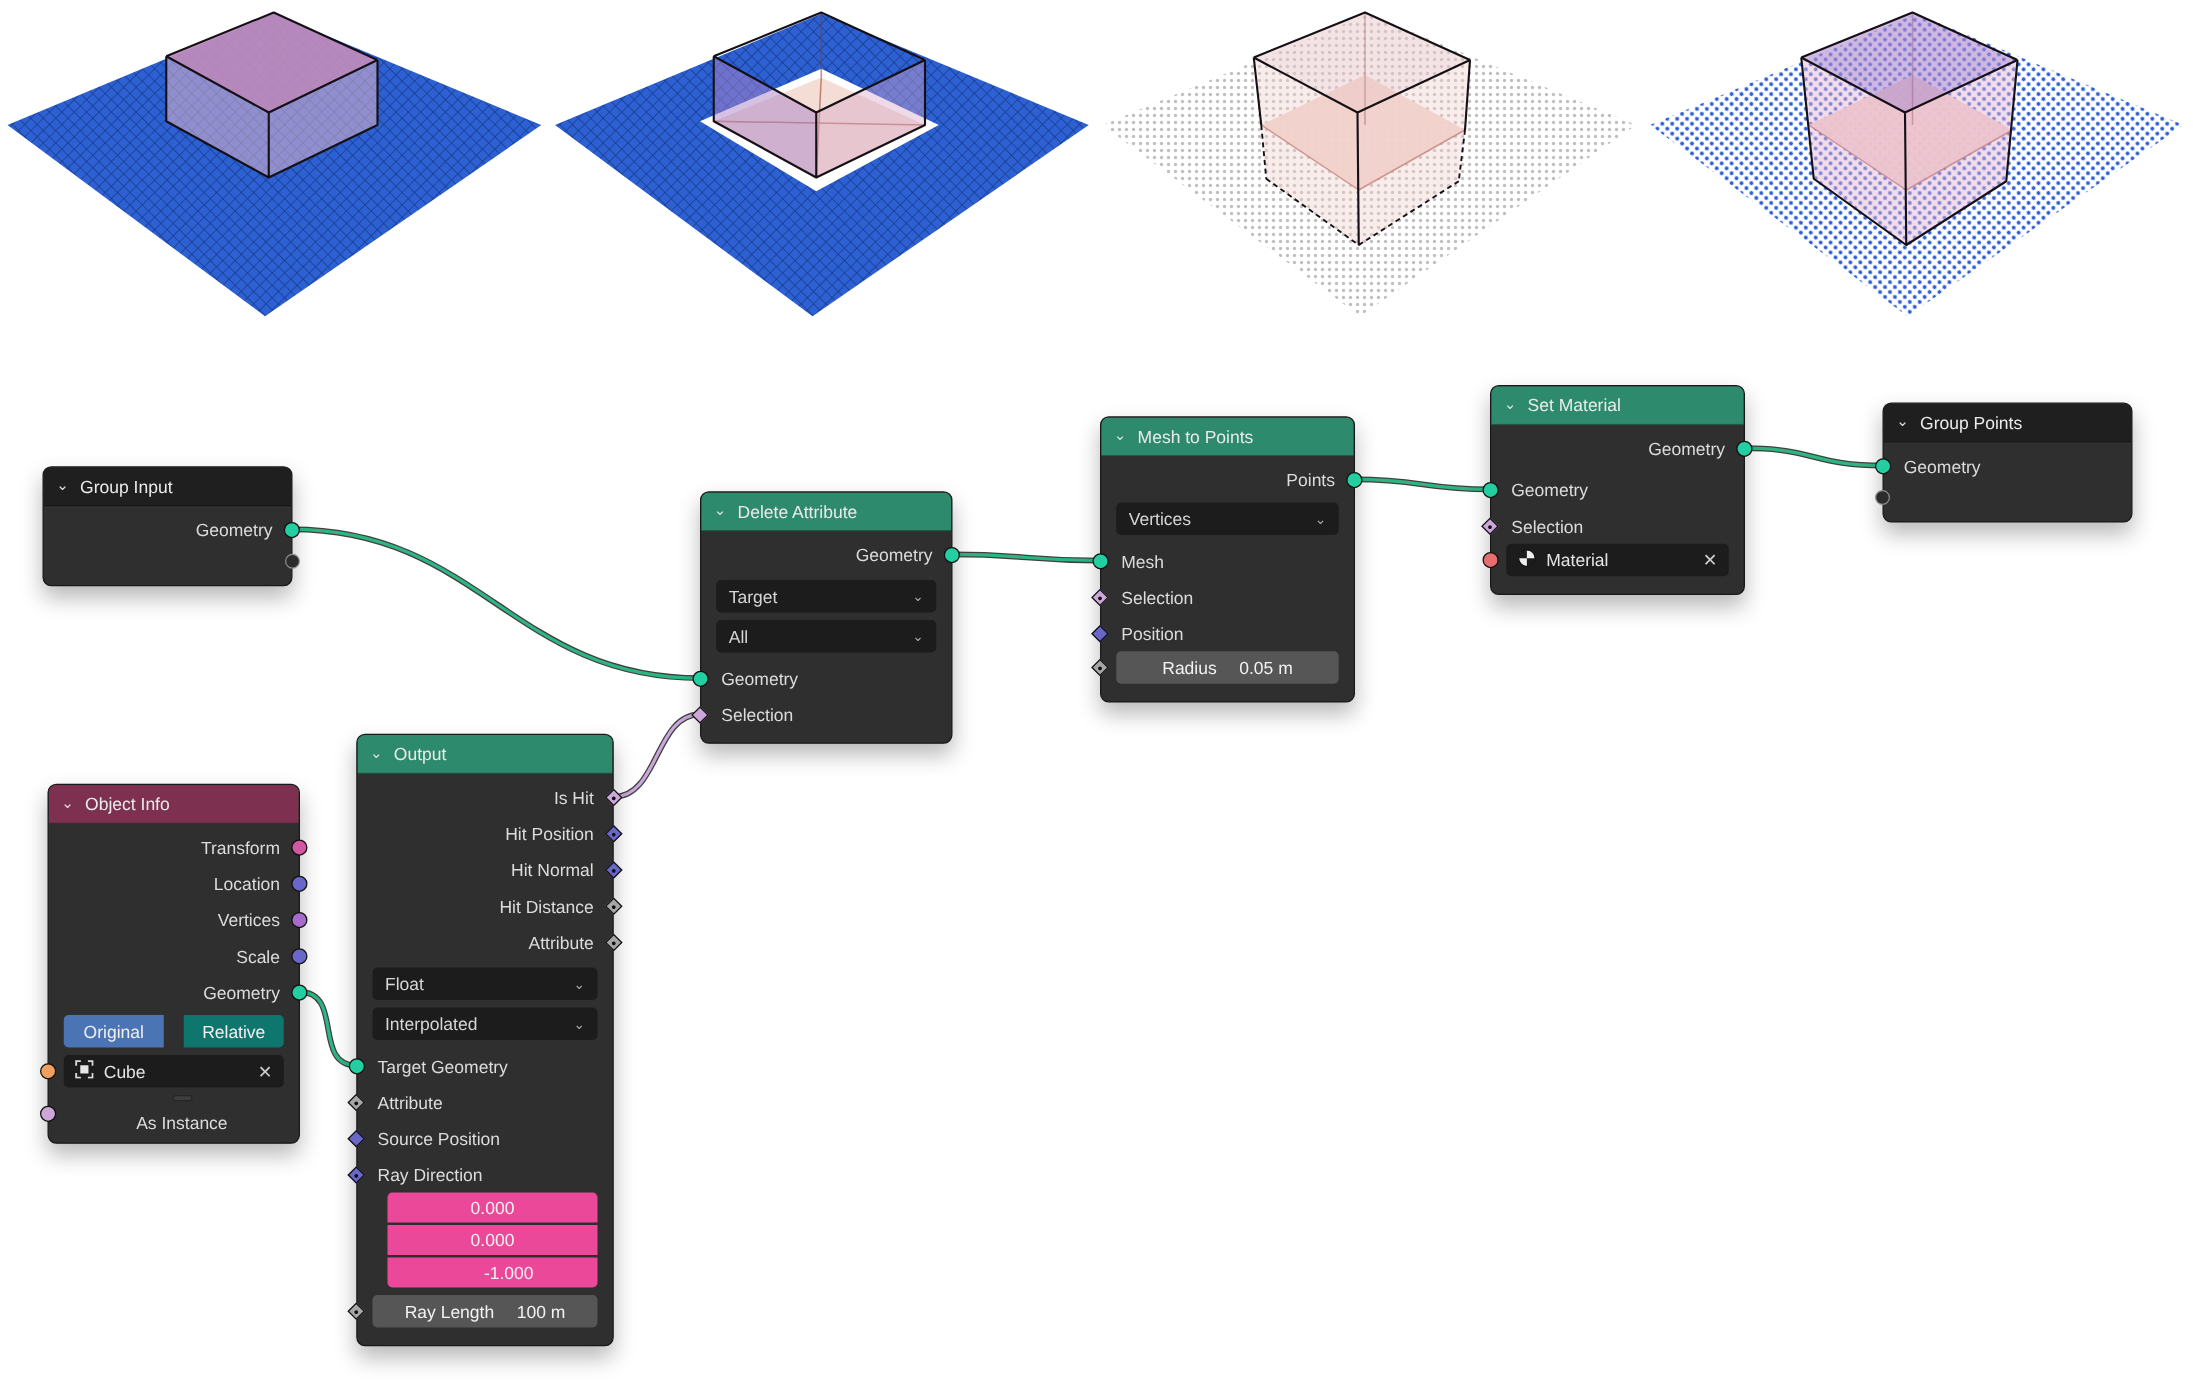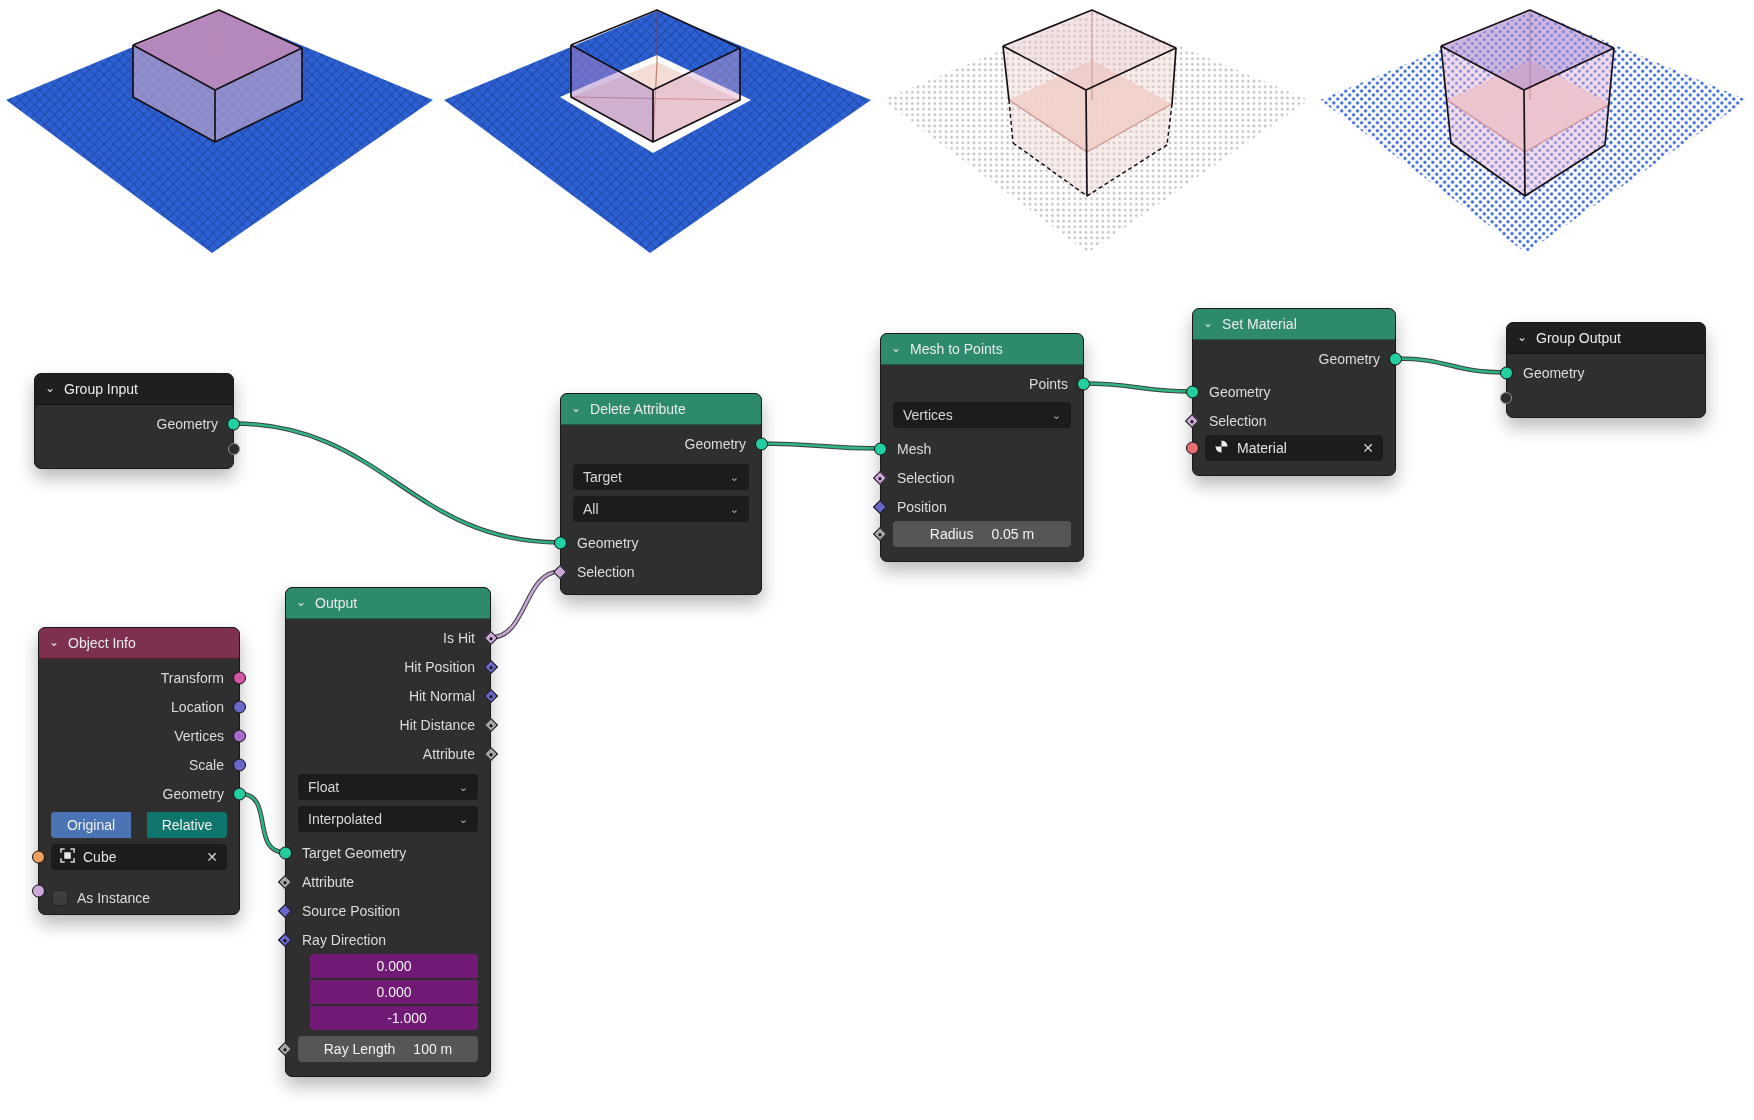--- a/index.html
+++ b/index.html
@@ -30,35 +30,35 @@
   .sock.diamond.right,.sock.diamond_dot.right{right:-6px;}
   .sock.diamond.left,.sock.diamond_dot.left{left:-6px;}
   .vsock{position:absolute;top:50%;transform:translateY(-50%);width:12px;height:12px;
         border-radius:50%;background:#2c2c2c;border:1.5px solid #8f8f8f;box-sizing:border-box;}
   .vrow{position:relative;height:22px;}
   .frow{position:relative;margin-bottom:6px;padding:0 12px;}
   .dropdown{height:26px;background:#1c1c1c;border-radius:4px;display:flex;align-items:center;
         padding:0 10px;color:#d6d6d6;}
   .dd-chev{margin-left:auto;color:#b3b3b3;font-size:11px;}
   .vecblock{margin:0 12px 6px;}
-  .veccell{height:24px;background:#701a75;display:flex;align-items:center;justify-content:center;
+  .veccell{height:24px;background:#ec4899;display:flex;align-items:center;justify-content:center;
         color:#f2f2f2;margin-bottom:2px;margin-left:12px;}
   .veccell:first-child{border-radius:4px 4px 0 0;}
   .veccell:last-child{border-radius:0 0 4px 4px;margin-bottom:0;padding-left:26px;}
   .valfield{height:26px;background:#565656;border-radius:4px;display:flex;align-items:center;
         justify-content:center;gap:18px;color:#f2f2f2;}
   .toggle{display:flex;height:26px;margin:0 12px 6px;gap:16px;}
   .tbtn{flex:1;display:flex;align-items:center;justify-content:center;background:#0f766e;color:#f0f0f0;}
   .tbtn.sel{background:#4a74b4;}
   .tbtn:first-child{border-radius:4px 0 0 4px;}
   .tbtn:last-child{border-radius:0 4px 4px 0;}
   .objfield{height:26px;background:#1c1c1c;border-radius:4px;display:flex;align-items:center;
         padding:0 9px;gap:8px;color:#e4e4e4;}
   .xbtn{margin-left:auto;color:#cfcfcf;font-size:14px;}
-  .checkrow{position:relative;height:30px;display:flex;align-items:flex-end;gap:9px;padding-left:13px;}
+  .checkrow{position:relative;height:30px;display:flex;align-items:center;gap:9px;padding-left:13px;flex-direction:column;}
   .checkbox{width:16px;height:16px;background:#3d3d3d;border:1px solid #262626;border-radius:3px;box-sizing:border-box;}
 </style>
 </head>
 <body>
 
 <div id="app">
   <div id="viewports">
       <div class="viewport"><svg width="438" height="262" viewBox="0 0 438 262">
           <defs>
             <pattern id="pt0" width="7" height="7" patternUnits="userSpaceOnUse" patternTransform="rotate(45)">
@@ -389,21 +389,21 @@
               <span>Material</span>
               <span class="xbtn">✕</span>
             </div>
             <span class="sock circle left" style="background: rgb(229, 110, 110);"></span>
           </div>
         </div>
       </div>
       <div class="node" style="left: 1506px; top: 322px; width: 198px;">
         <div class="node-header" style="background: rgb(31, 31, 31);">
           <span class="chev">⌄</span>
-          <span>Group Output</span>
+          <span>Group Points</span>
         </div>
         <div class="node-body">
           <div class="row in">
             <span>Geometry</span>
             <span class="sock circle left" style="background: rgb(35, 207, 160);"></span>
           </div>
           <div class="vrow">
             <span class="vsock" style="left: -7px;"></span>
           </div>
         </div>

